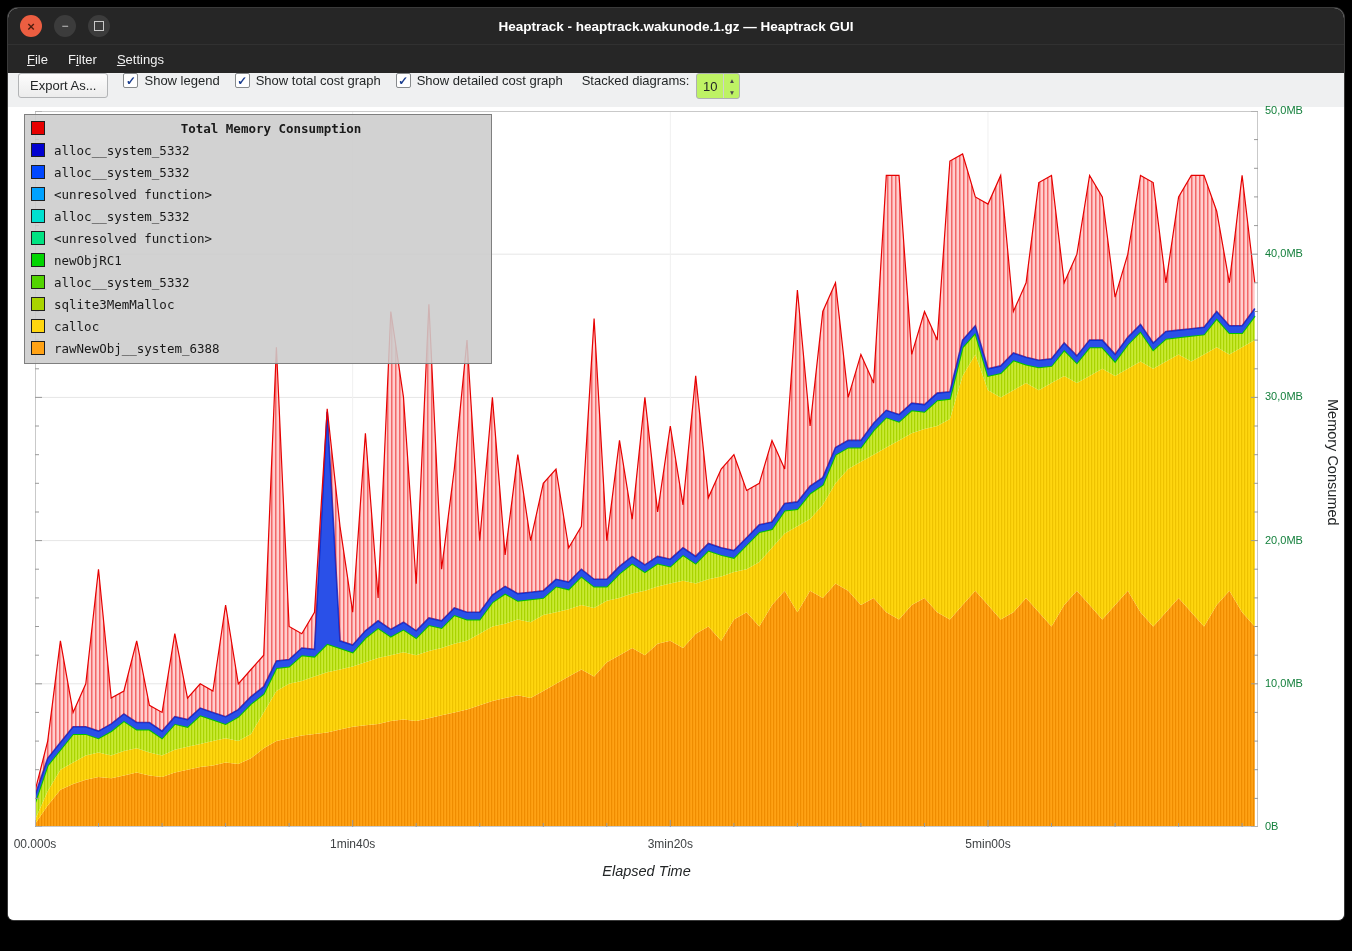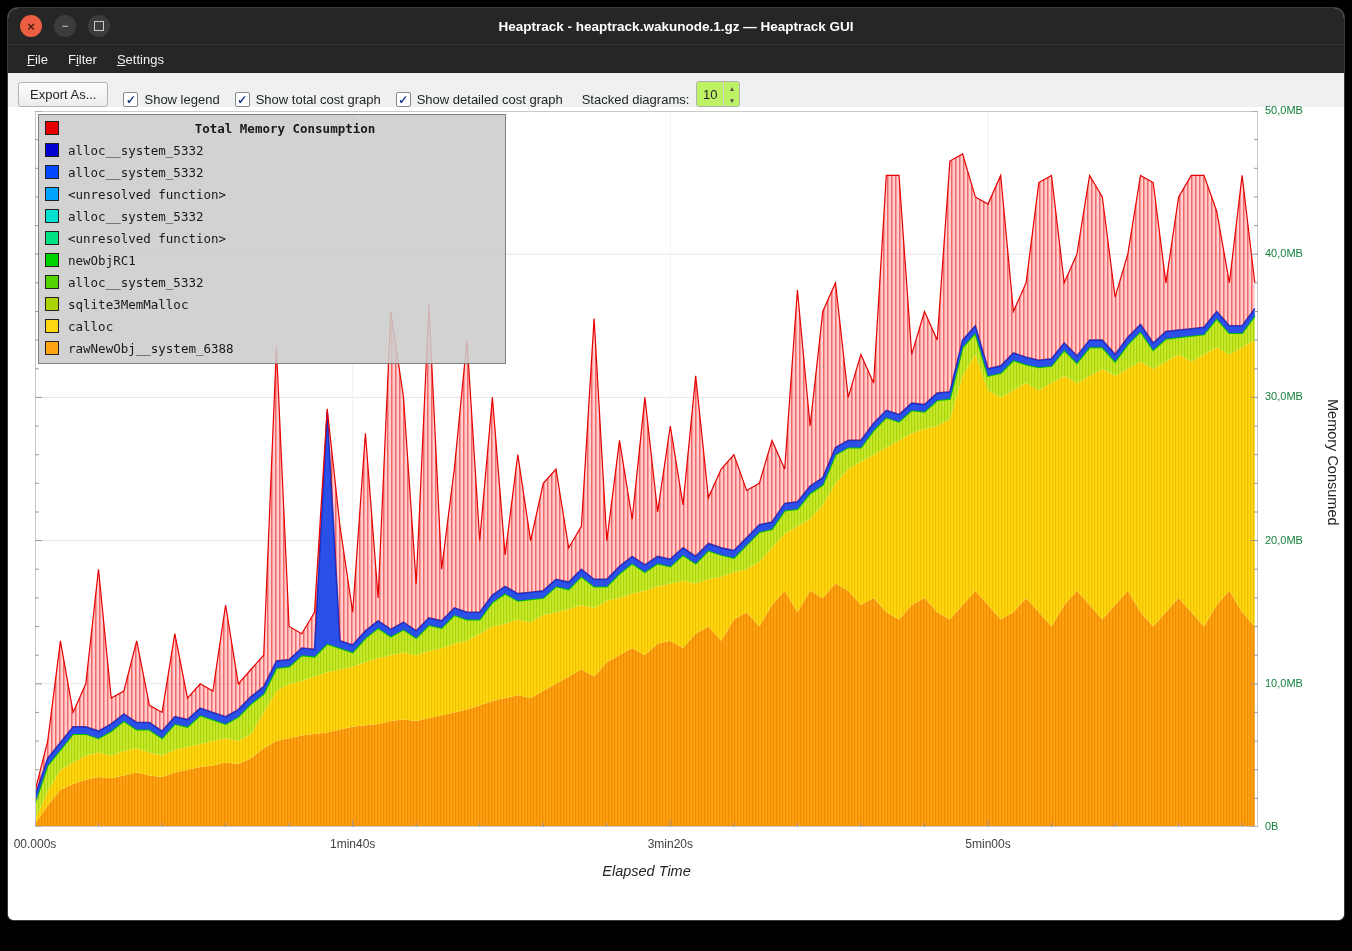--- a/index.html
+++ b/index.html
@@ -25,39 +25,39 @@
   .menu-item{color:#f0f0f0;font-size:13px;padding:3px 9px;border-radius:3px;}
   
   .tabbar{flex:0 0 30px;background:#eff0f1;display:flex;align-items:flex-end;padding:3px 0 0 3px;border-bottom:1px solid #b6b8ba;box-sizing:border-box;}
   .tab{
     height:24px;line-height:24px;padding:0 13px;font-size:13px;color:#232627;
     background:linear-gradient(#f3f3f3,#e2e3e4);border:1px solid #b6b8ba;border-bottom:none;
     border-radius:3px 3px 0 0;margin-right:2px;margin-bottom:-1px;white-space:nowrap;
   }
   .tab.active{background:linear-gradient(#fdfdfd,#f3f4f5);height:27px;line-height:27px;border-bottom:1px solid #f3f4f5;}
   
-  .toolbar{flex:0 0 34px;background:#eff0f1;display:flex;align-items:flex-end;gap:15px;padding:0 10px;}
+  .toolbar{flex:0 0 34px;background:#eff0f1;display:flex;align-items:flex-start;gap:15px;padding:0 10px;}
   .btn{font-size:13px;color:#232627;padding:4px 11px;background:linear-gradient(#fdfdfd,#ececec);border:1px solid #b2b4b6;border-radius:3px;font-family:"Liberation Sans",sans-serif;}
   .cb-group{display:flex;align-items:center;gap:6px;font-size:13px;color:#232627;}
   .cb-box{width:15px;height:15px;background:#ffffff;border:1px solid #878a8c;border-radius:2px;display:flex;align-items:center;justify-content:center;font-size:12px;font-weight:bold;color:#1b3e8f;line-height:1;box-sizing:border-box;}
   .stacked-label{font-size:13px;color:#232627;margin-left:4px;}
   .spin{display:flex;align-items:stretch;height:24px;background:#bef264;border:1px solid #aeb0b2;border-radius:3px;overflow:hidden;margin-left:-8px;}
   .spin-value{width:26px;display:flex;align-items:center;justify-content:center;font-size:13px;color:#232627;}
   .spin-arrows{display:flex;flex-direction:column;border-left:1px solid #cfd0d1;width:15px;}
   .spin-btn{flex:1;display:flex;align-items:center;justify-content:center;font-size:6.5px;color:#4a4a4a;}
   
   .chartarea{position:relative;flex:1;background:#ffffff;}
   #plot{position:absolute;left:27px;top:4px;}
   .tick-label-y{position:absolute;left:1257px;font-size:11px;color:#15803d;white-space:nowrap;}
   .tick-label-x{position:absolute;top:730px;font-size:12px;color:#3f4244;transform:translateX(-50%);white-space:nowrap;}
   .x-axis-title{position:absolute;top:756px;left:27px;width:1223px;text-align:center;font-size:14.5px;color:#232627;font-style:italic;}
   .y-axis-title{position:absolute;right:3px;top:292px;writing-mode:vertical-rl;text-orientation:mixed;font-size:14.5px;color:#232627;}
   
   .legend{
-    position:absolute;left:30px;top:7px;width:468px;box-sizing:border-box;
+    position:absolute;left:16px;top:7px;width:468px;box-sizing:border-box;
     background:rgba(204,204,204,0.88);border:1px solid #7f7f7f;padding:2px 5px 4px 4px;
   }
   .legend-row{display:flex;align-items:center;height:22px;gap:9px;padding-left:2px;}
   .legend-swatch{width:14px;height:14px;flex:0 0 14px;border:1px solid #1f1f1f;box-sizing:border-box;}
   .legend-label{font-family:"DejaVu Sans Mono", monospace;font-size:12.5px;color:#191919;white-space:pre;}
   .legend-row.title .legend-label{flex:1;text-align:center;}
 </style>
 </head>
 <body>
 

